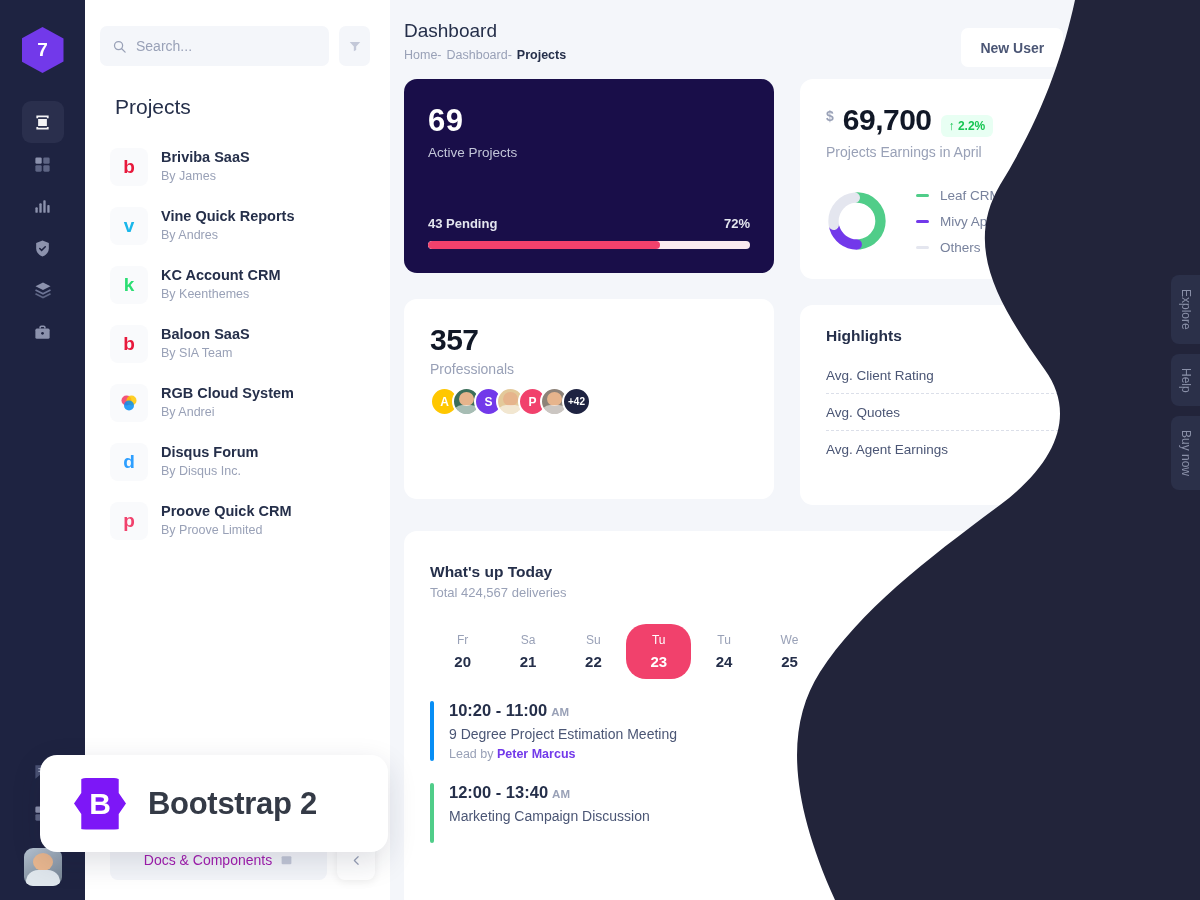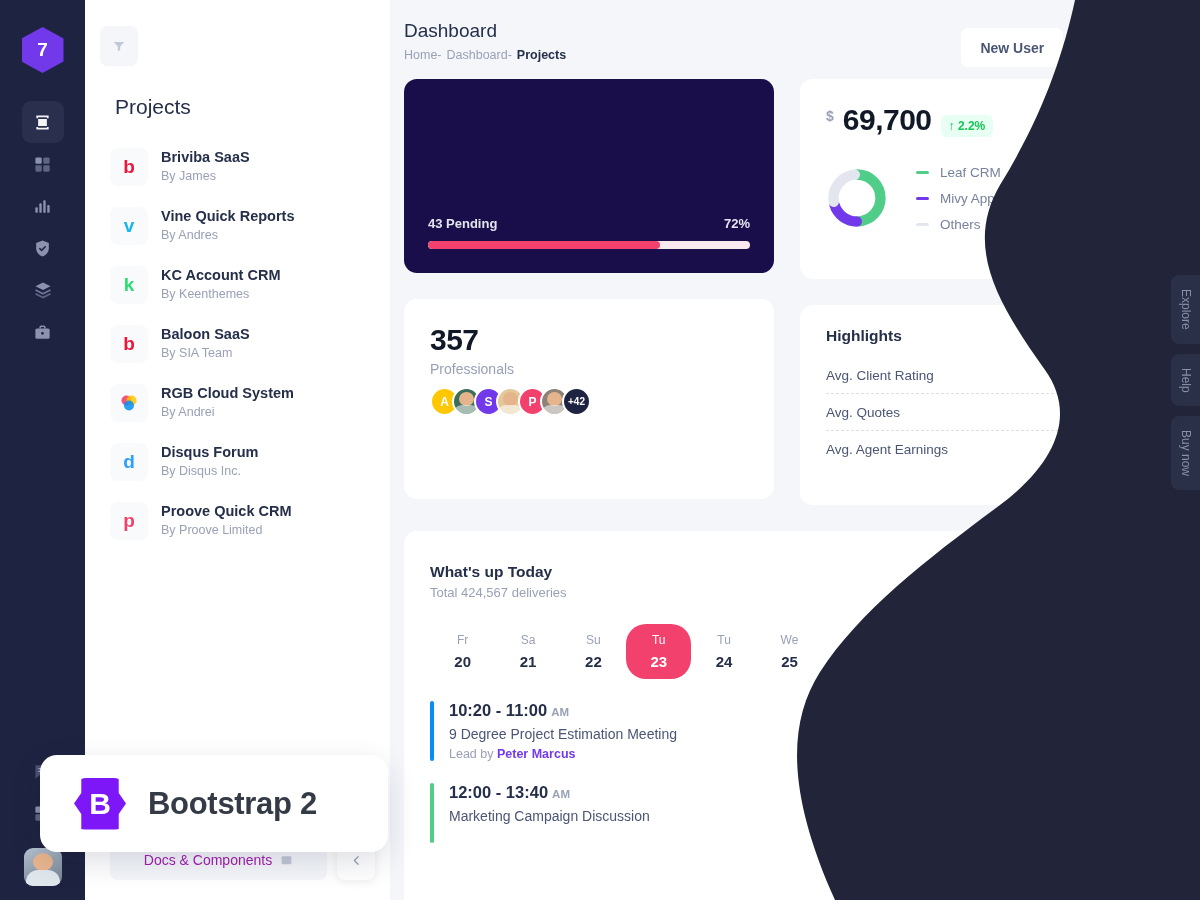--- a/index.html
+++ b/index.html
@@ -291,20 +291,27 @@
         <rect x="3" y="13" width="8" height="8" rx="1.6" fill="#5e6584"></rect>
         <rect x="13" y="13" width="8" height="8" rx="1.6" fill="#5e6584"></rect>
       </svg>
     </div>
     <div class="avatar-rail"></div>
   </div>
 </div>
 
 <div class="panel">
   <div class="search-row">
+    <div class="search-box">
+      <svg width="15" height="15" viewBox="0 0 24 24">
+        <circle cx="10.5" cy="10.5" r="6.5" stroke="#99a1b7" stroke-width="2" fill="none"></circle>
+        <path d="M15.5 15.5L21 21" stroke="#99a1b7" stroke-width="2" stroke-linecap="round"></path>
+      </svg>
+      <input type="text" placeholder="Search..." style="">
+    </div>
     <button class="filter-btn">
       <svg width="14" height="14" viewBox="0 0 24 24">
         <path d="M3 5h18l-7 8v6l-4 2v-8L3 5z" fill="#c3c8d8"></path>
       </svg>
     </button>
   </div>
   <div class="panel-title">Projects</div>
   <div class="proj-list" id="project-list">
       <div class="proj-item">
         <div class="proj-logo">
@@ -404,20 +411,22 @@
     <div class="head-btns">
       <button class="btn btn-light">New User</button>
       <button class="btn btn-primary">New Goal</button>
     </div>
   </div>
 
   <div class="grid">
     <div class="col col-a">
 
       <div class="card-dark">
+        <div class="big-num">69</div>
+        <div class="sub-lbl">Active Projects</div>
         <div style="flex:1"></div>
         <div class="prog-row">
           <span>43 Pending</span>
           <span>72%</span>
         </div>
         <div class="prog-track">
           <div class="prog-fill" id="prog-fill" style="width: 72%;"></div>
         </div>
       </div>
 
@@ -450,20 +459,21 @@
 
       <div class="card card-earn">
         <div class="earn-top">
           <span class="dollar">$</span>
           <span class="earn-num">69,700</span>
           <span class="chip">
             <span>↑</span>
             <span>2.2%</span>
           </span>
         </div>
+        <div class="earn-lbl">Projects Earnings in April</div>
         <div class="earn-body">
           <svg width="62" height="62" viewBox="0 0 42 42" id="donut">
               <circle cx="21" cy="21" r="15.9155" fill="transparent" stroke="#50cd89" stroke-width="7" stroke-linecap="round" stroke-dasharray="48 52" stroke-dashoffset="25"></circle>
               <circle cx="21" cy="21" r="15.9155" fill="transparent" stroke="#7239ea" stroke-width="7" stroke-linecap="round" stroke-dasharray="20 80" stroke-dashoffset="-25"></circle>
               <circle cx="21" cy="21" r="15.9155" fill="transparent" stroke="#e4e6ef" stroke-width="7" stroke-linecap="round" stroke-dasharray="26 74" stroke-dashoffset="-47"></circle>
             </svg>
           <div class="legend" id="legend">
               <div class="legend-row">
                 <span class="dash" style="background:#50cd89"></span>
                 <span class="legend-txt">Leaf CRM</span>

